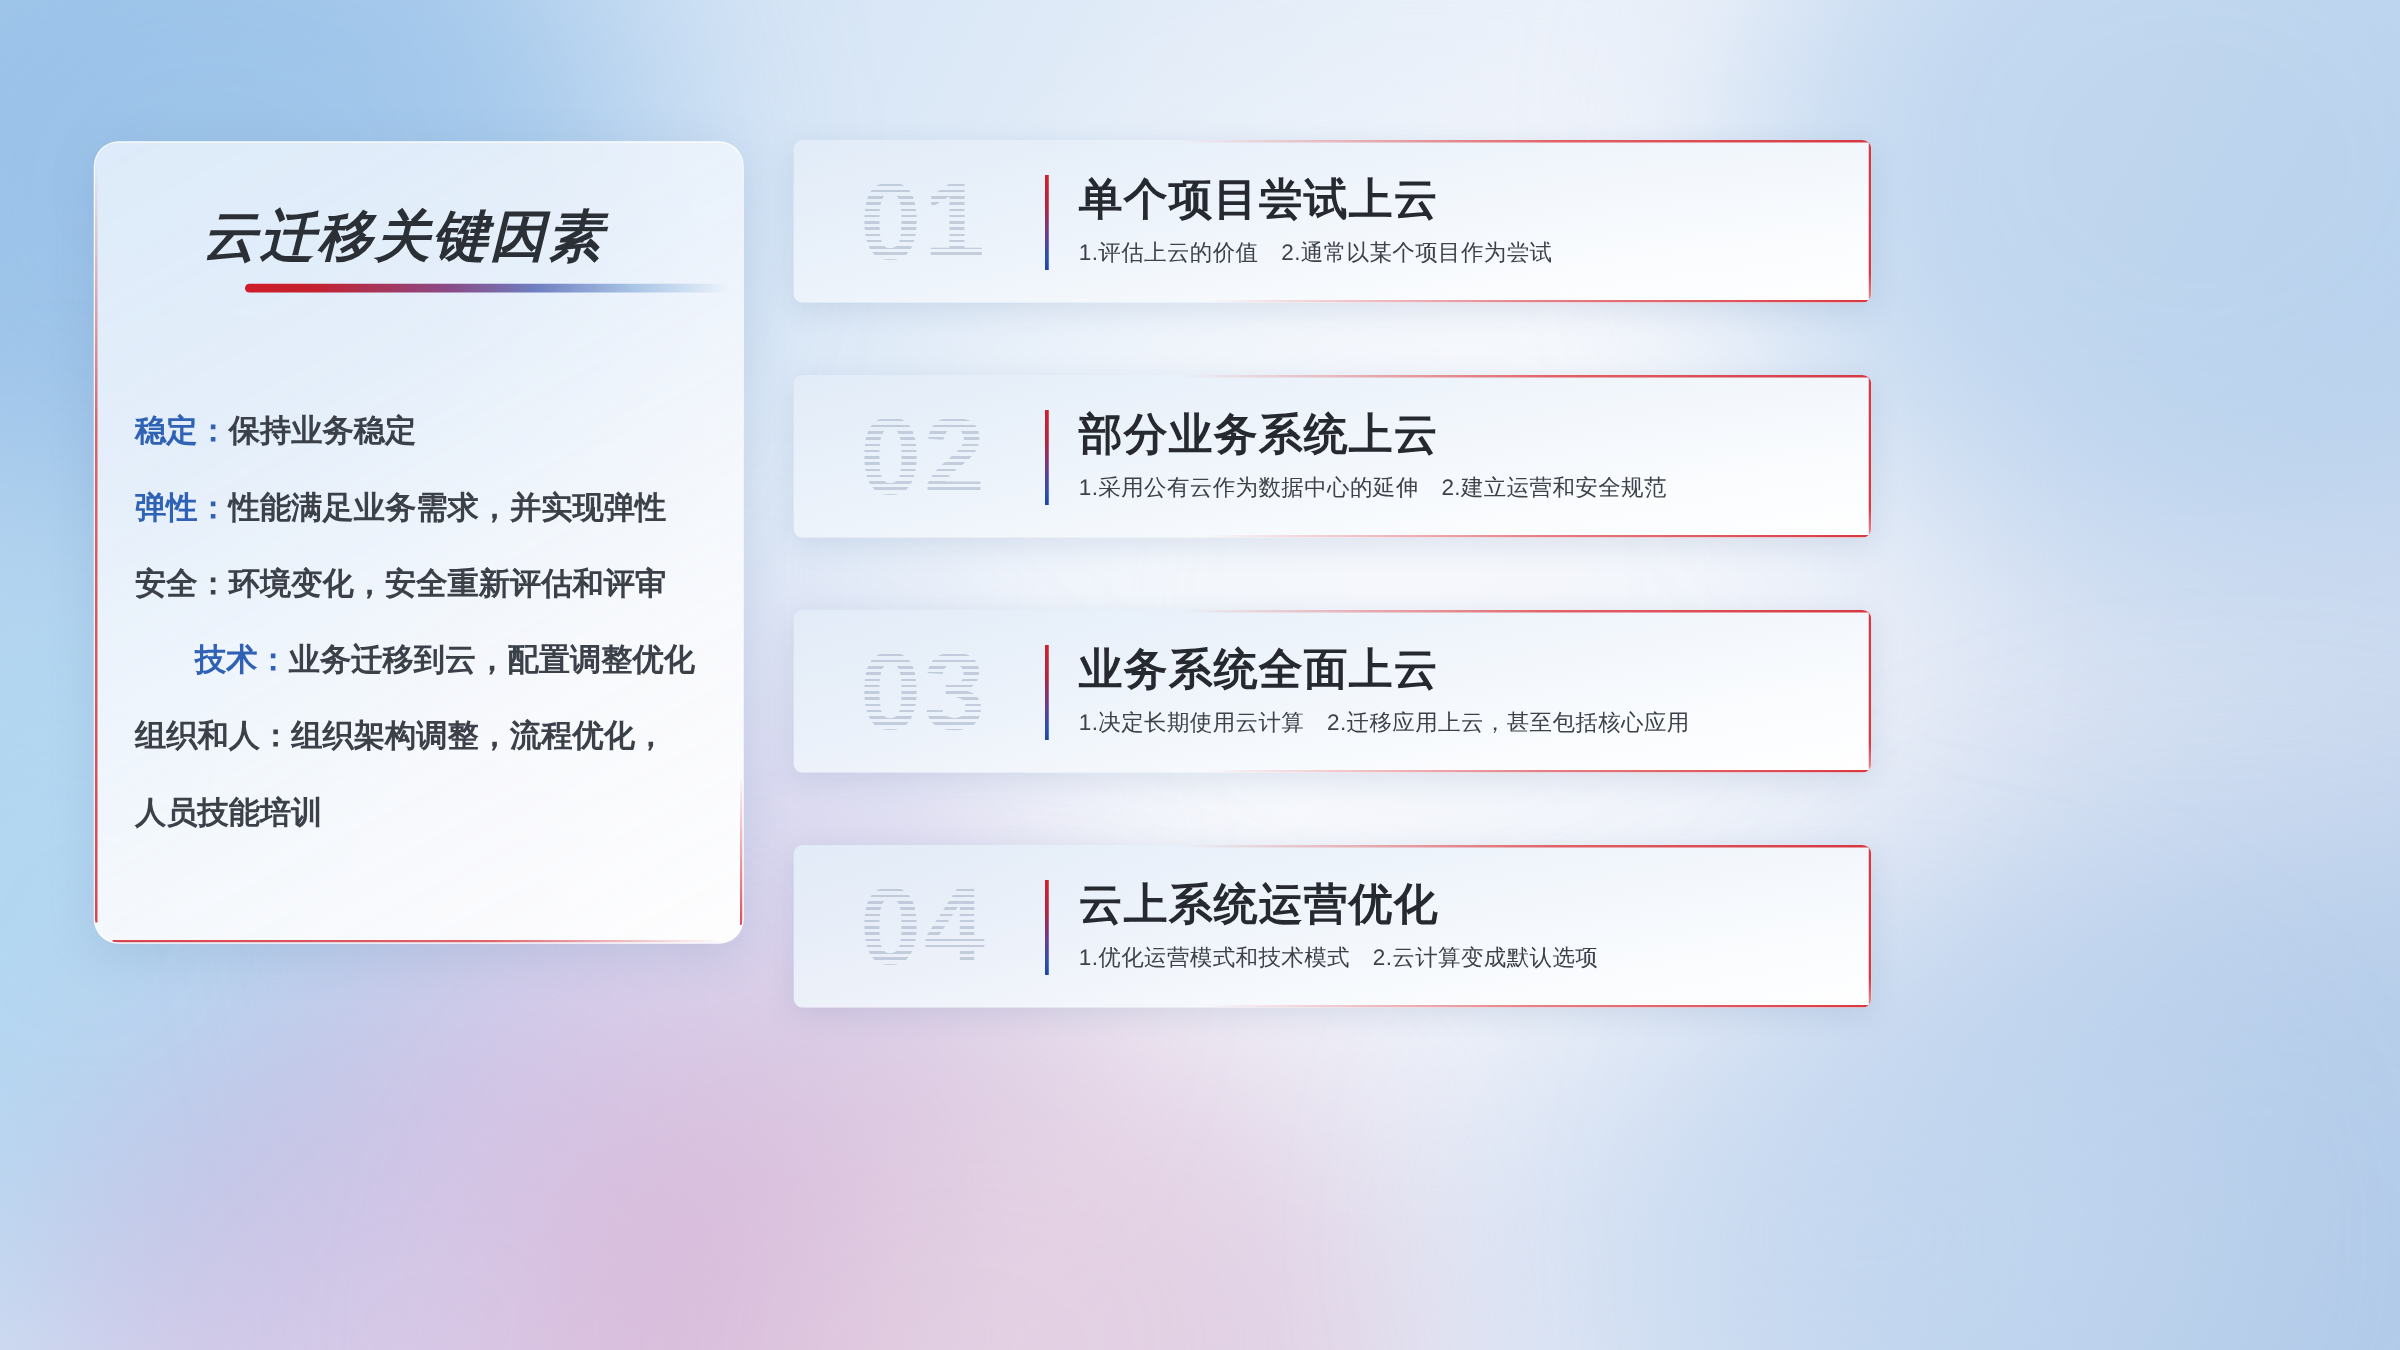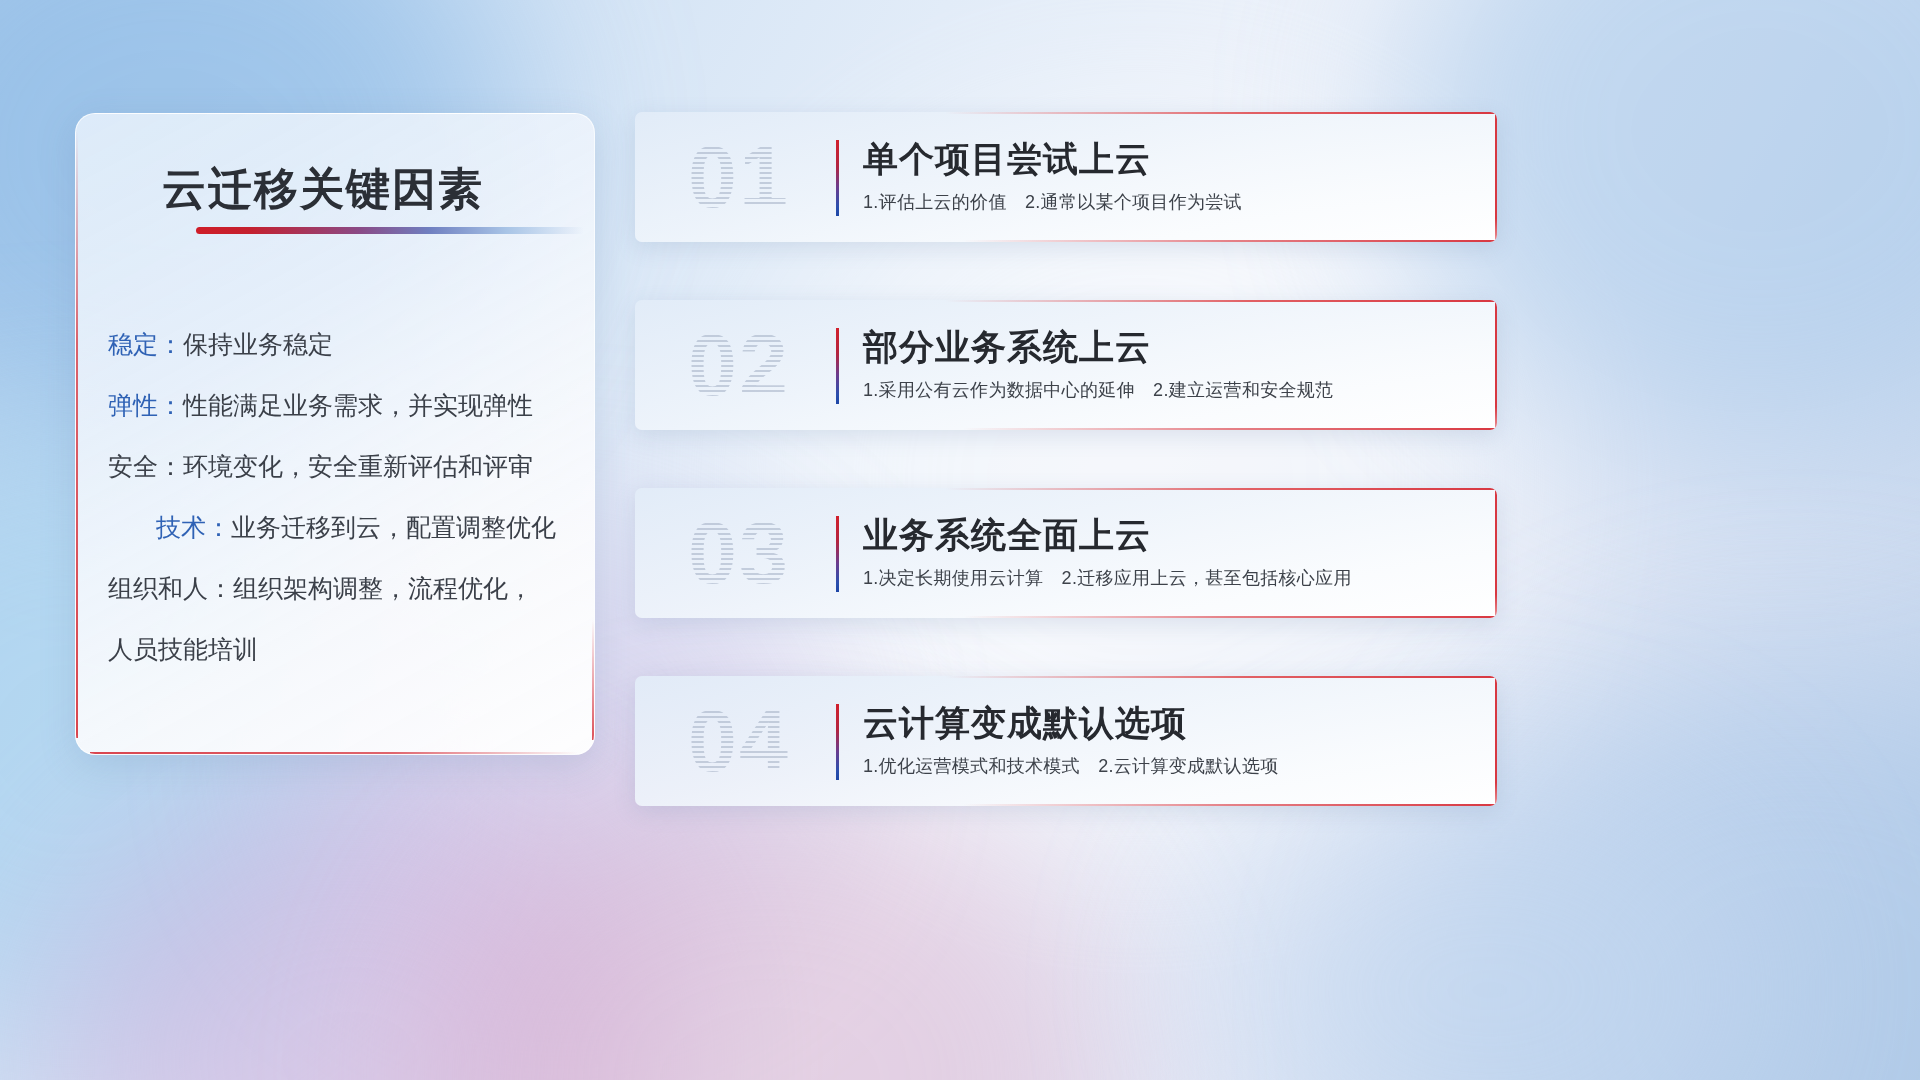--- a/index.html
+++ b/index.html
@@ -41,27 +41,28 @@
     background:linear-gradient(180deg, rgba(214,50,60,0) 0%, rgba(214,50,60,.75) 35%, rgba(214,50,60,.9) 100%); }
   #left-panel .edge-b{ position:absolute; left:14px; right:16px; bottom:0; height:2px;
     background:linear-gradient(90deg, rgba(214,50,60,.9) 0%, rgba(214,50,60,.75) 62%, rgba(214,50,60,0) 100%); }
   #left-panel .edge-r{ position:absolute; right:0; bottom:14px; height:120px; width:2px;
     background:linear-gradient(0deg, rgba(214,50,60,.85) 0%, rgba(214,50,60,0) 100%); }
 
   #panel-title{
     position:absolute; left:86px; top:46px;
     font-size:44px; font-weight:bold; color:#2b2f36; letter-spacing:2px;
     white-space:nowrap;
+    font-style:italic;
   }
   #title-rule{
     position:absolute; left:120px; top:113px; width:388px; height:7px;
     border-radius:4px;
     background:linear-gradient(90deg,#cf1d28 0%, #c4202f 14%, #8a4a86 42%, #6f7fc0 60%, #a8c4e6 80%, rgba(198,219,240,0) 100%);
   }
-  #panel-list{ position:absolute; left:32px; top:200px; right:24px; }
+  #panel-list{ position:absolute; left:32px; top:200px; right:24px;font-weight:bold; }
   .pl-row{ height:61px; display:flex; align-items:center; white-space:nowrap; }
   .pl-key{ font-size:25px; color:#2f62b5; }
   .pl-val{ font-size:25px; color:#3b4049;text-align:right; }
   .pl-row.cont .pl-val{ color:#3b4049; }
 
   
   #cards{ position:absolute; left:635px; top:112px; width:862px; }
   .card{
     position:relative; height:130px; margin-bottom:58px;
     border-radius:7px;
@@ -176,16 +177,16 @@
       <div class="card-bar"></div>
       <h2 class="card-title">业务系统全面上云</h2>
       <p class="card-sub">1.决定长期使用云计算　2.迁移应用上云，甚至包括核心应用</p>
     </article>
     <article class="card">
       <div class="ln-top"></div>
       <div class="ln-right"></div>
       <div class="ln-bottom"></div>
       <div class="card-num">04</div>
       <div class="card-bar"></div>
-      <h2 class="card-title">云计算变成默认选项</h2>
+      <h2 class="card-title">云上系统运营优化</h2>
       <p class="card-sub">1.优化运营模式和技术模式　2.云计算变成默认选项</p>
     </article>
   </section>
 
 </body></html>

